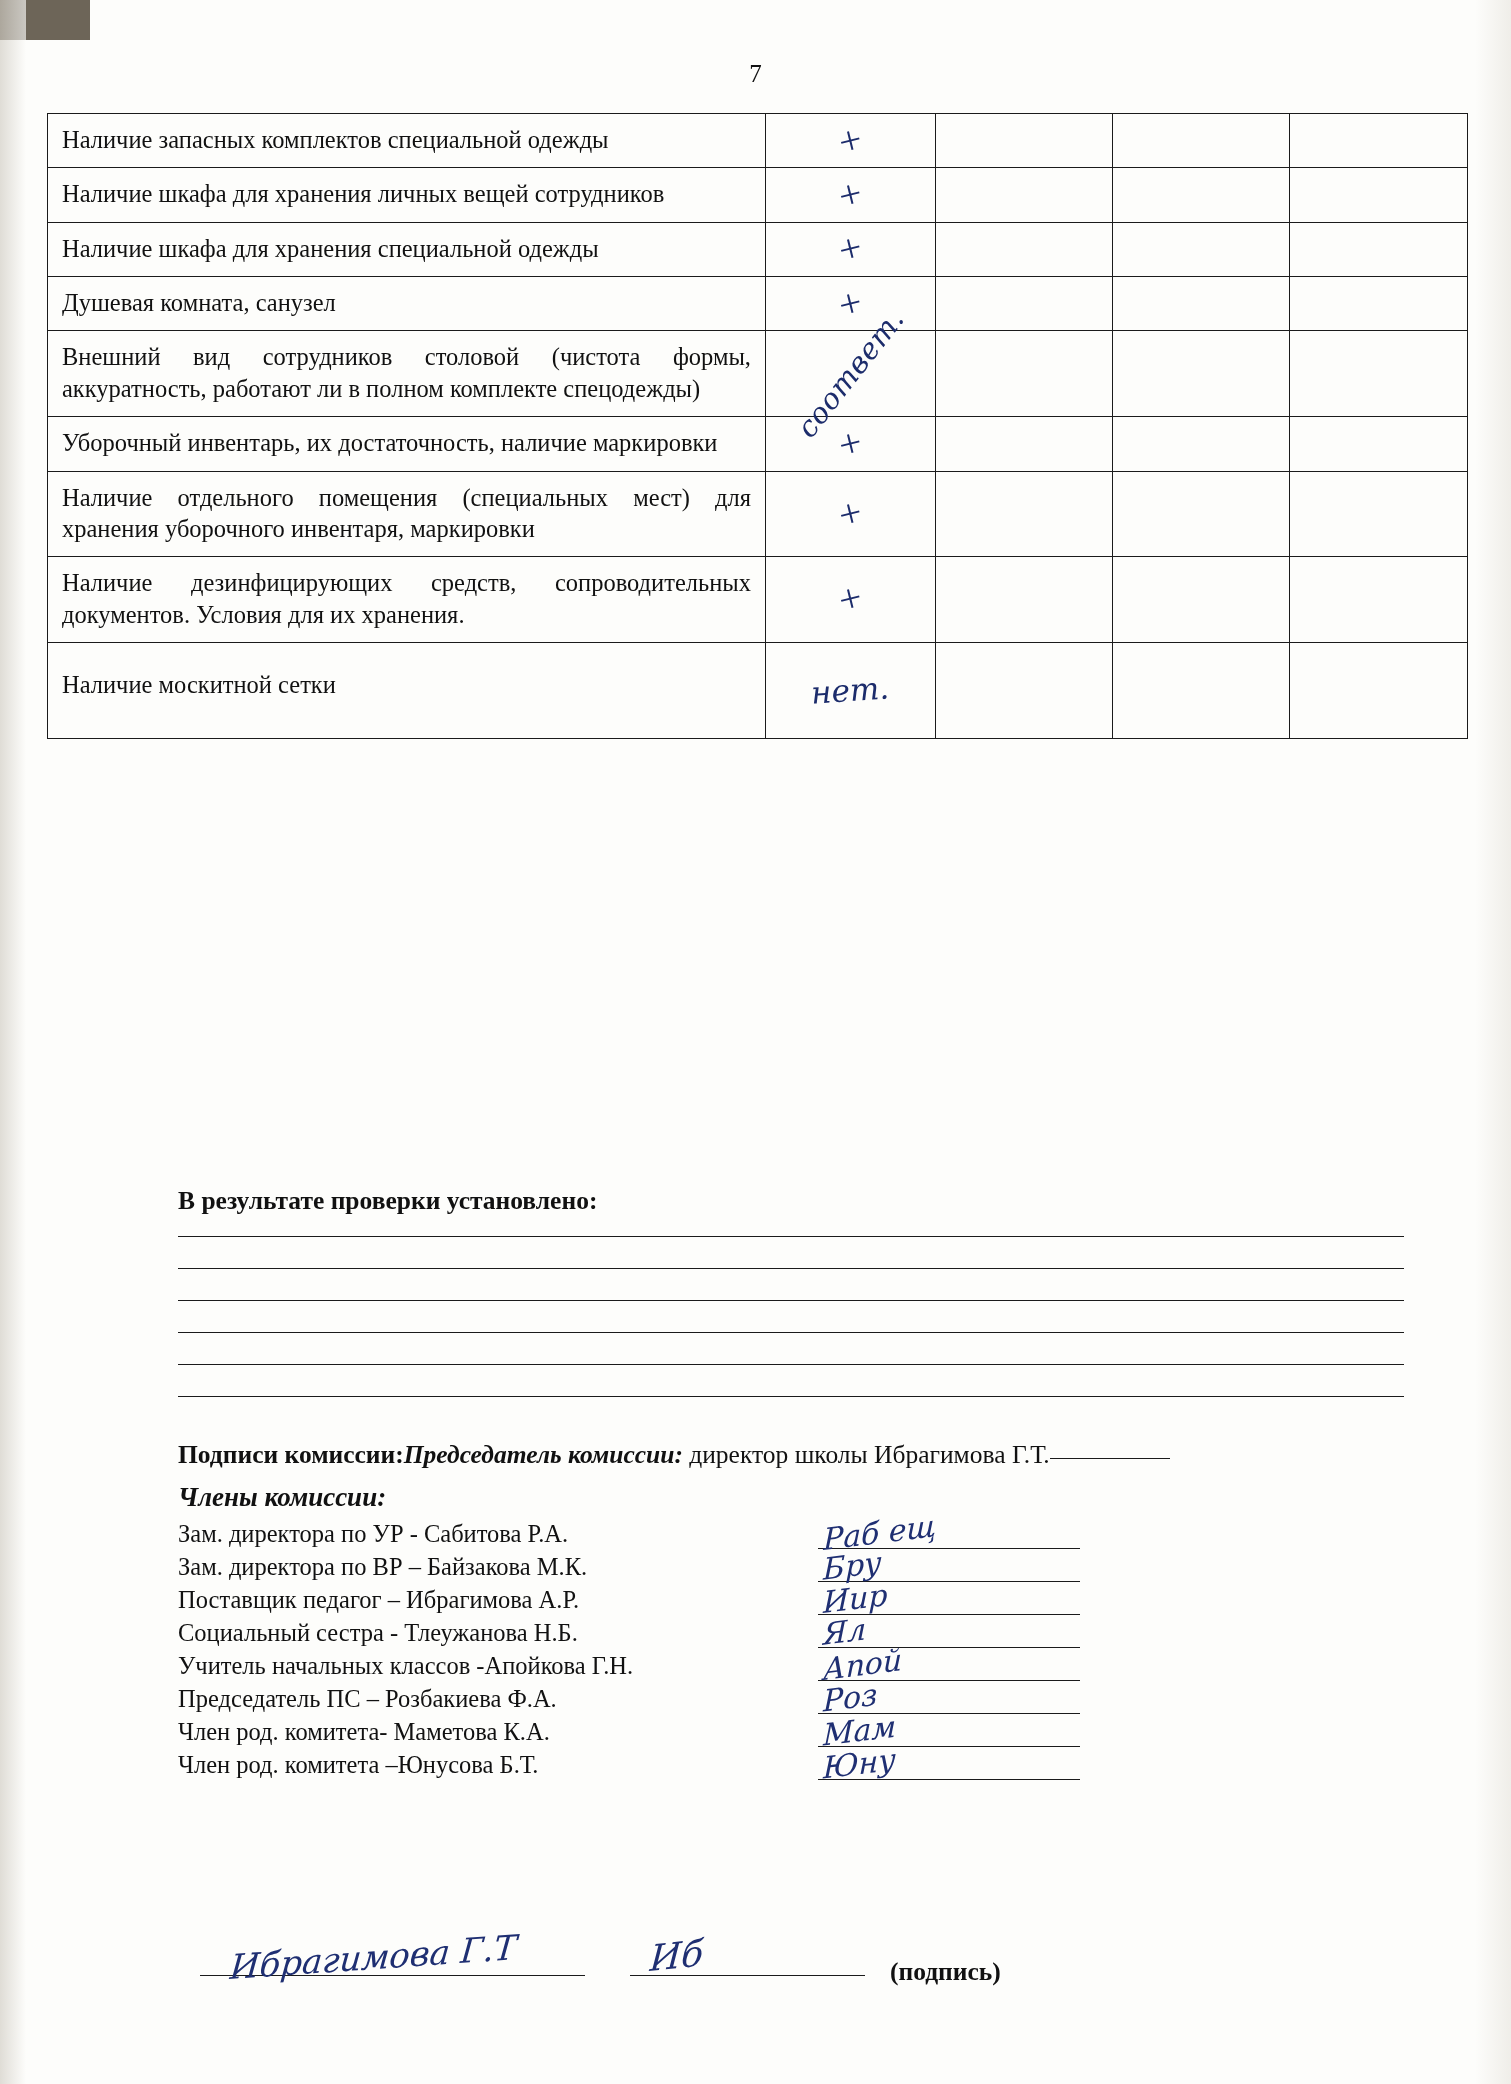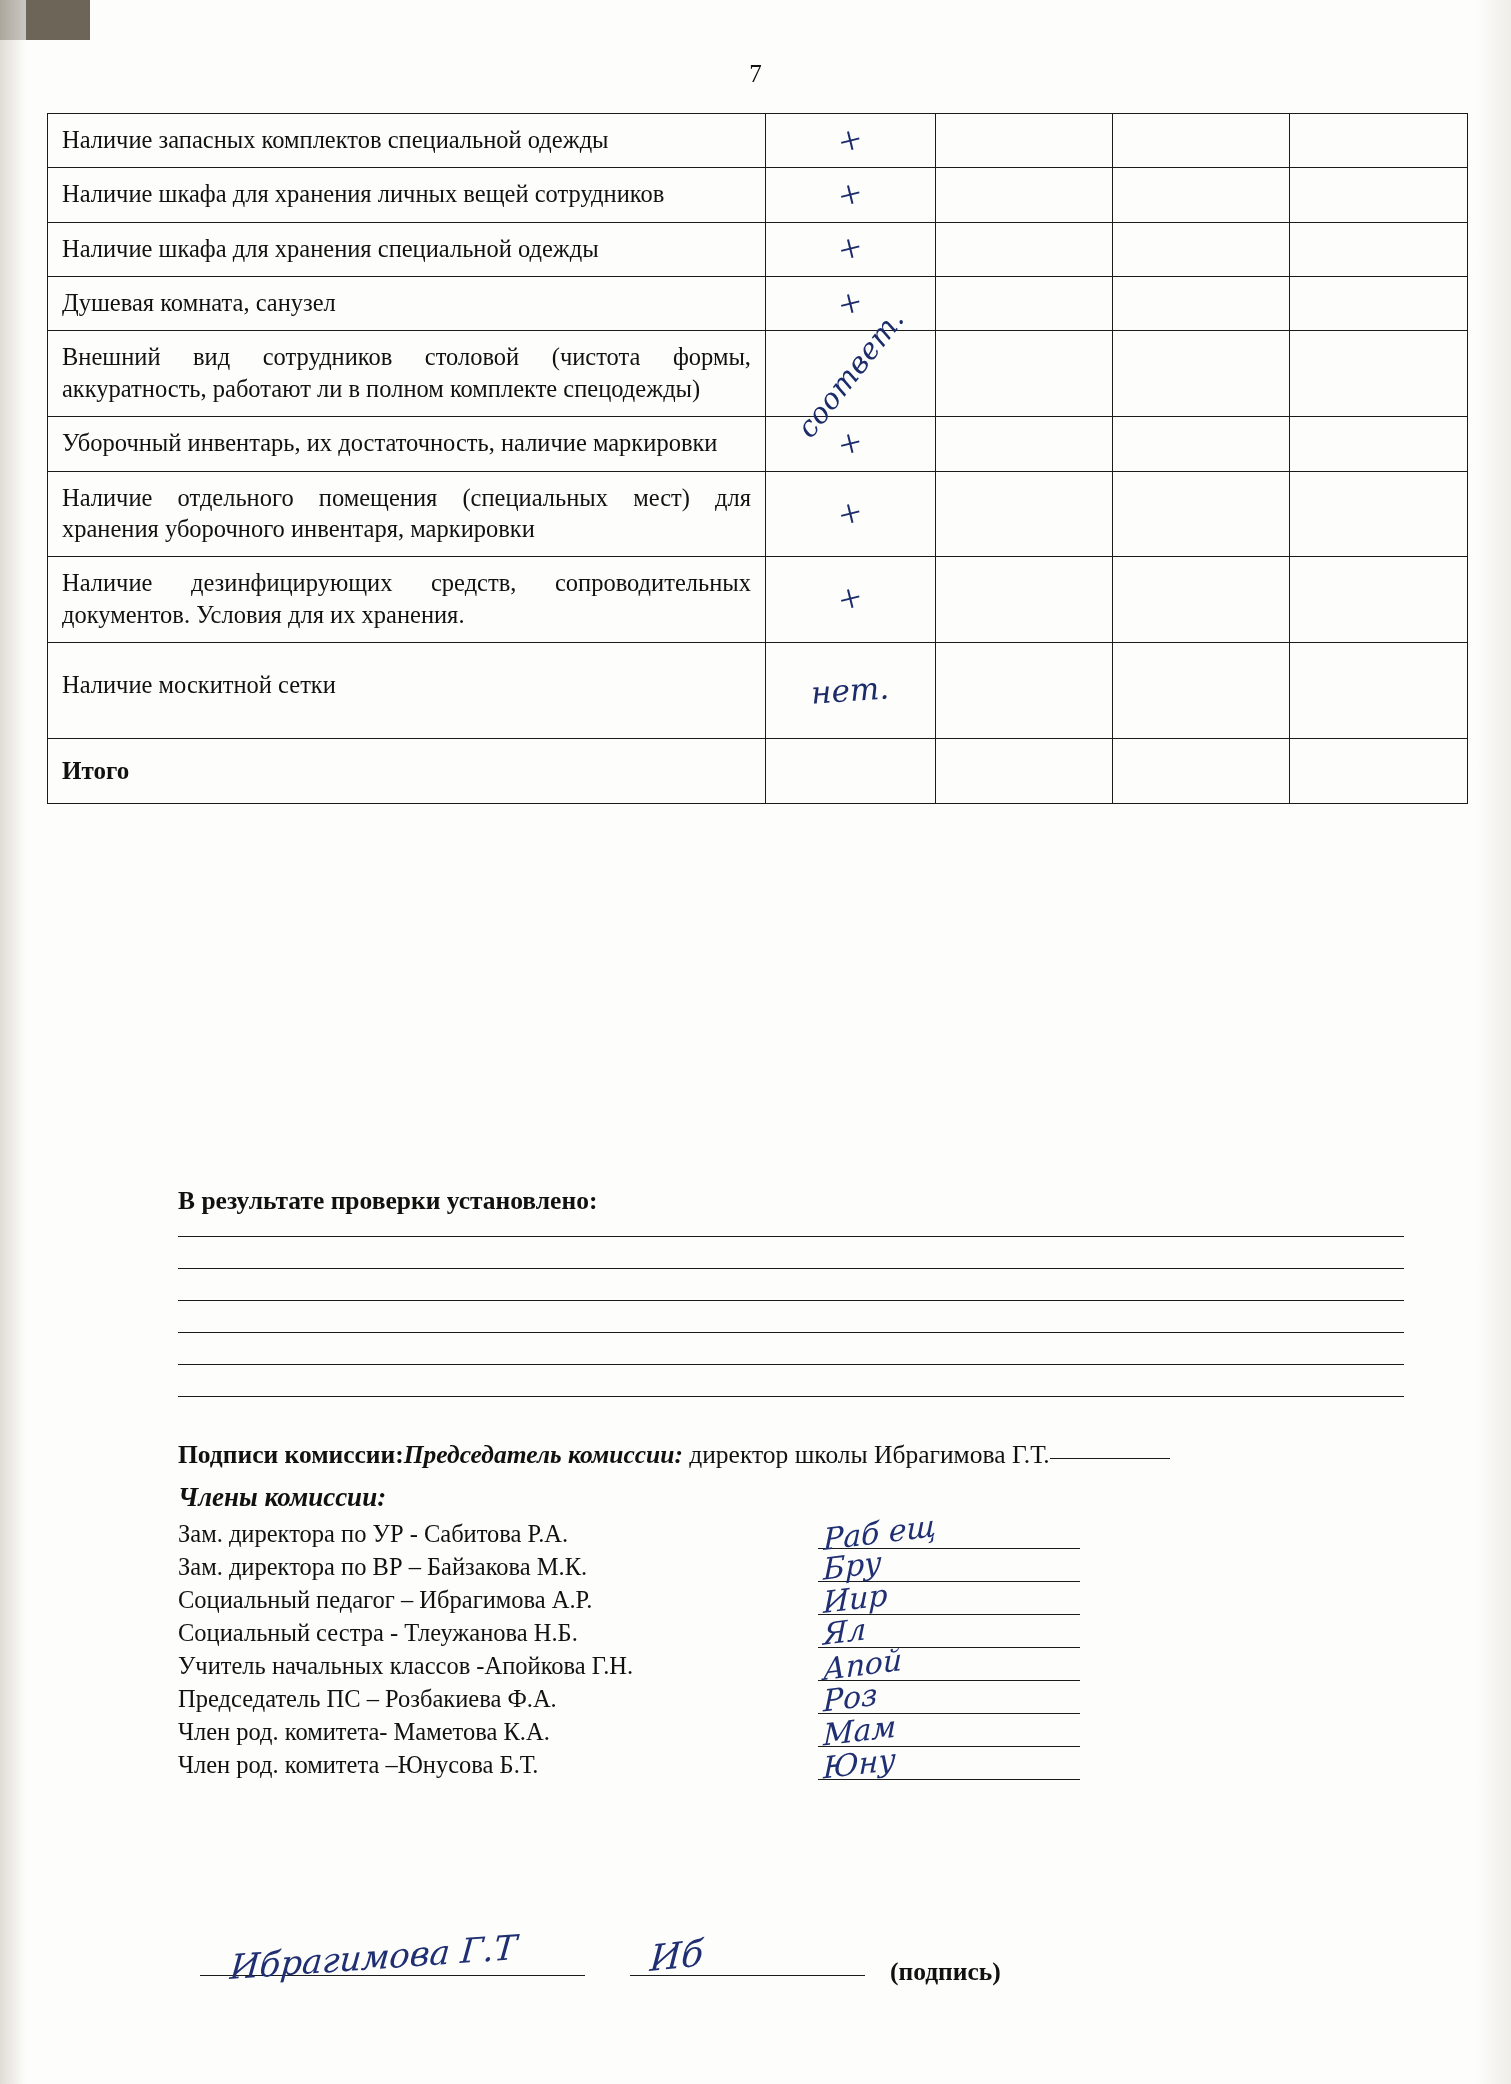--- a/index.html
+++ b/index.html
@@ -324,27 +324,20 @@
         <td></td>
         <td></td>
       </tr>
       <tr>
         <td style="padding-top:26px;padding-bottom:38px">Наличие москитной сетки</td>
         <td class="mark"><span class="hand hand-net">нет.</span></td>
         <td></td>
         <td></td>
         <td></td>
       </tr>
-      <tr class="total-row">
-        <td>Итого</td>
-        <td class="mark"></td>
-        <td></td>
-        <td></td>
-        <td></td>
-      </tr>
     </tbody>
   </table>
 
   <div class="results-title">В результате проверки установлено:</div>
 
   <div class="rule-lines">
     <div class="rl"></div>
     <div class="rl"></div>
     <div class="rl"></div>
     <div class="rl"></div>
@@ -363,21 +356,21 @@
       <span>Зам. директора по УР  - Сабитова Р.А.</span>
       <span class="sig-slot"></span>
       <span class="scribble">Раб ещ</span>
     </div>
     <div class="member-row">
       <span>Зам. директора по ВР – Байзакова М.К.</span>
       <span class="sig-slot"></span>
       <span class="scribble">Бру</span>
     </div>
     <div class="member-row">
-      <span>Социальный педагог – Ибрагимова А.Р.</span>
+      <span>Поставщик педагог – Ибрагимова А.Р.</span>
       <span class="sig-slot"></span>
       <span class="scribble">Иир</span>
     </div>
     <div class="member-row">
       <span>Социальный  сестра - Тлеужанова Н.Б.</span>
       <span class="sig-slot"></span>
       <span class="scribble">Ял</span>
     </div>
     <div class="member-row">
       <span>Учитель начальных классов  -Апойкова Г.Н.</span>

